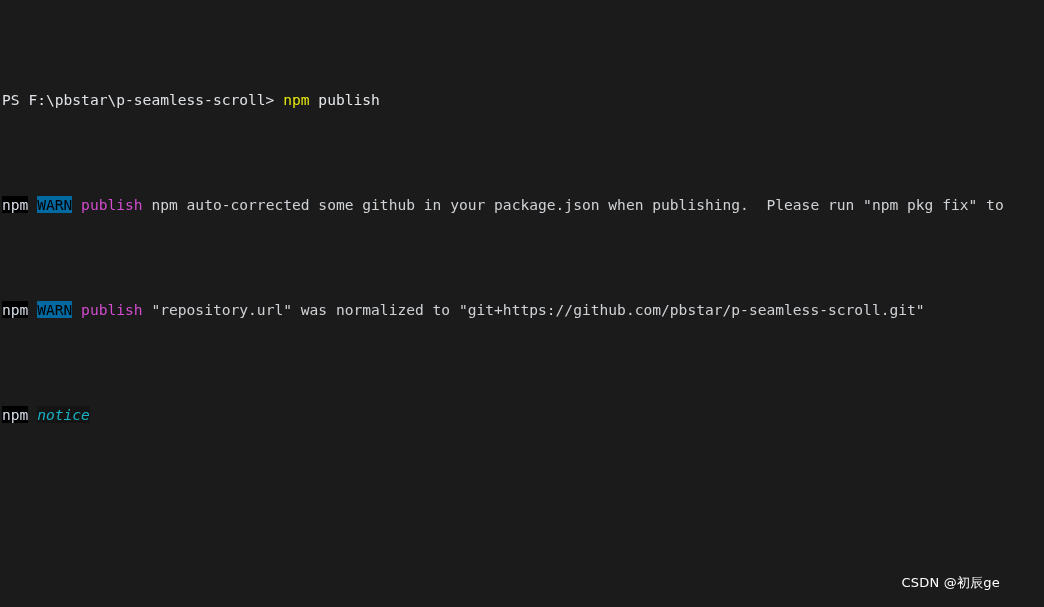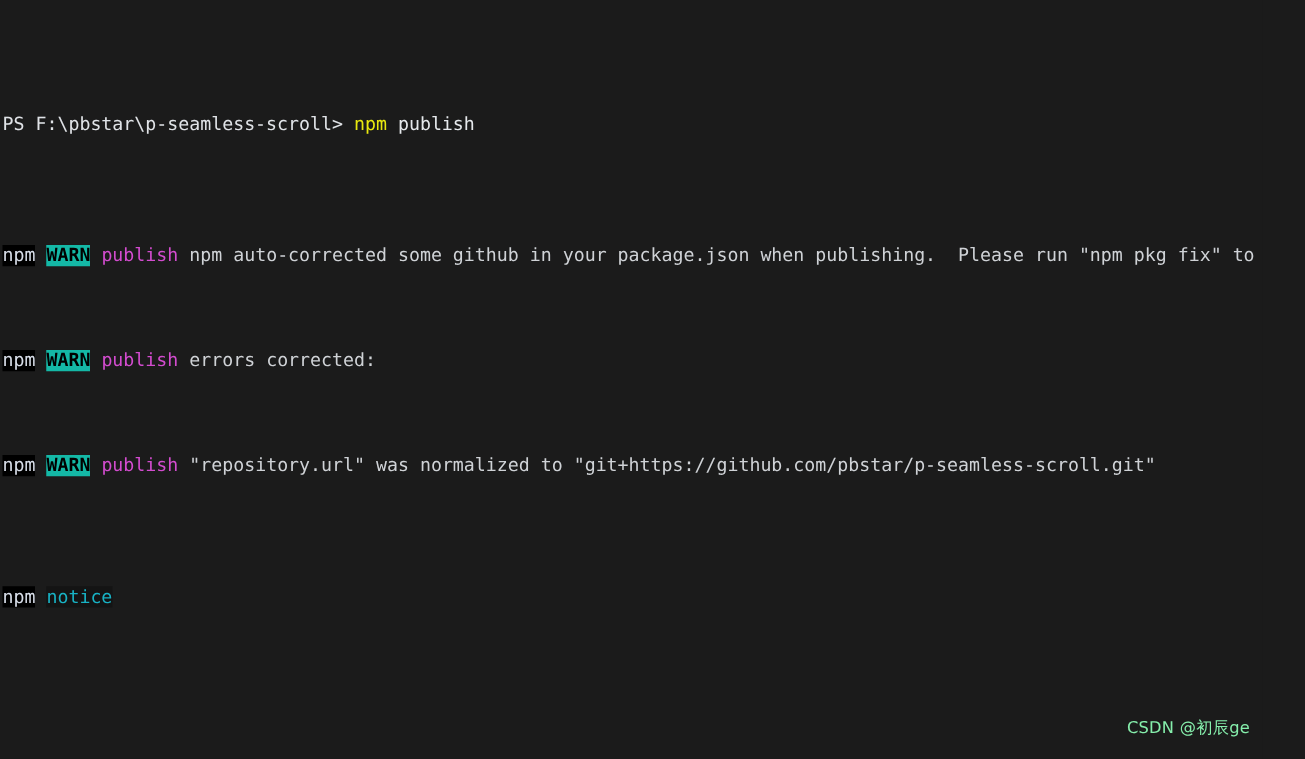--- a/index.html
+++ b/index.html
@@ -20,57 +20,57 @@
     color: #cfd2d6;
     white-space: pre;
     position: relative;
   }
   .line { height: 21px; white-space: pre; }
   .npm-badge {
     background: #000000;
     color: #d8dee9;
   }
   .warn-badge {
-    background: #14b8a6;
+    background: #0369a1;
     color: #000000;
-    font-weight: bold;
+    font-weight: normal;
     margin-top: 19px;
   }
   .notice-badge {
     background: #141414;
     color: #18b2c4;
+    font-style: italic;
   }
   .magenta { color: #d34ccf; }
   .yellow  { color: #e8e80f; }
   .white   { color: #e6e9ec; }
   .plain   { color: #cfd2d6; }
   .path    { color: #e0e3e7; }
   .emoji   { font-family: "DejaVu Sans", sans-serif; }
   #watermark {
     position: absolute;
     right: 10px;
     bottom: 14px;
-    color: #86efac;
+    color: #ffffff;
     font-family: "DejaVu Sans", sans-serif;
     font-size: 13px;
     letter-spacing: .2px;
   }
 </style>
 </head>
 <body>
 
 <div id="terminal">
 
   
   <div class="line"><span class="path">PS</span><span class="plain"> </span><span class="path">F:\pbstar\p-seamless-scroll&gt;</span><span class="plain"> </span><span class="yellow">npm</span><span class="plain"> </span><span class="white">publish</span></div>
 
   
   <div class="line"><span class="npm-badge">npm</span><span> </span><span class="warn-badge">WARN</span><span> </span><span class="magenta">publish</span><span> </span><span class="plain">npm auto-corrected some github in your package.json when publishing.  Please run "npm pkg fix" to</span></div>
 
-  <div class="line"><span class="npm-badge">npm</span><span> </span><span class="warn-badge">WARN</span><span> </span><span class="magenta">publish</span><span> </span><span class="plain">errors corrected:</span></div>
 
   <div class="line"><span class="npm-badge">npm</span><span> </span><span class="warn-badge">WARN</span><span> </span><span class="magenta">publish</span><span> </span><span class="plain">"repository.url" was normalized to "git+https://github.com/pbstar/p-seamless-scroll.git"</span></div>
 
   
   <div class="line"><span class="npm-badge">npm</span><span> </span><span class="notice-badge">notice</span></div>
 
   
 
   
   

